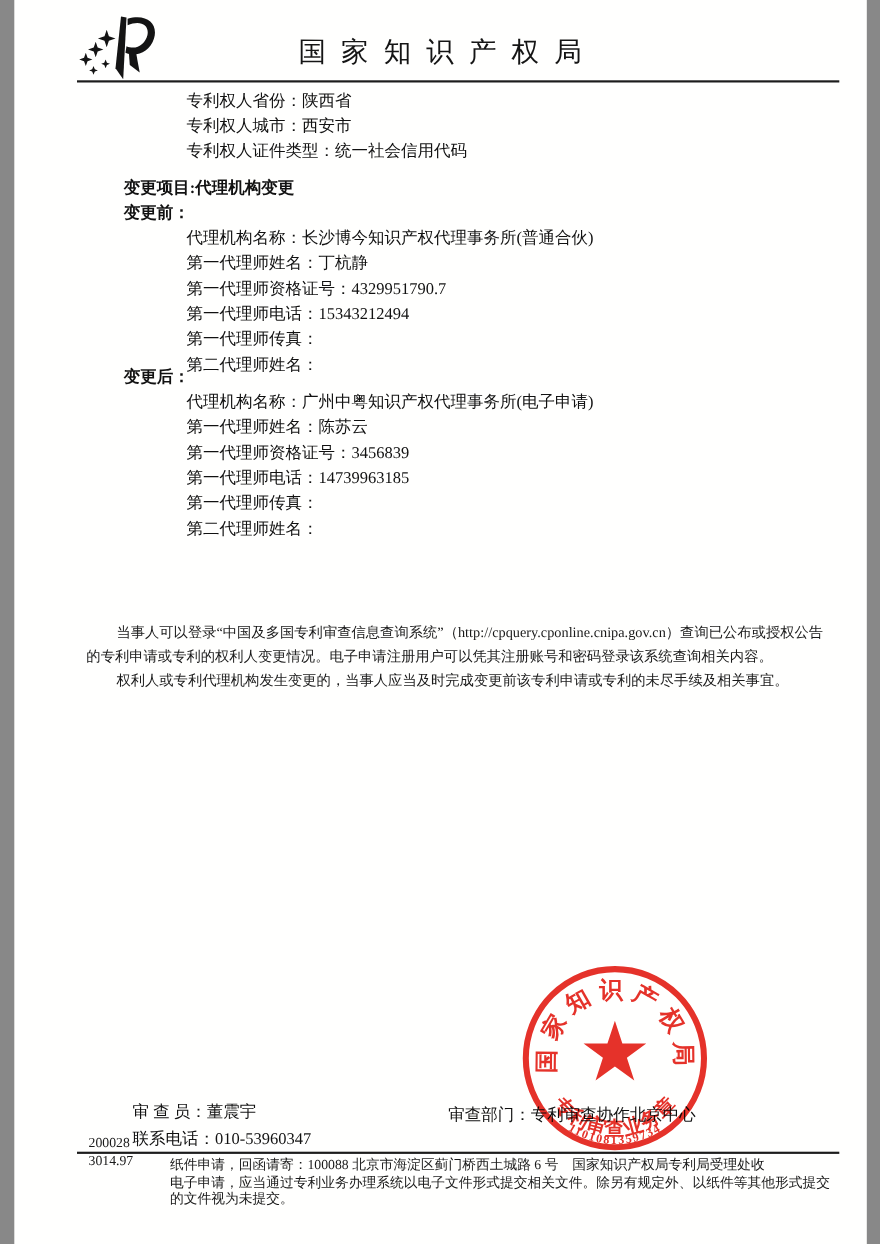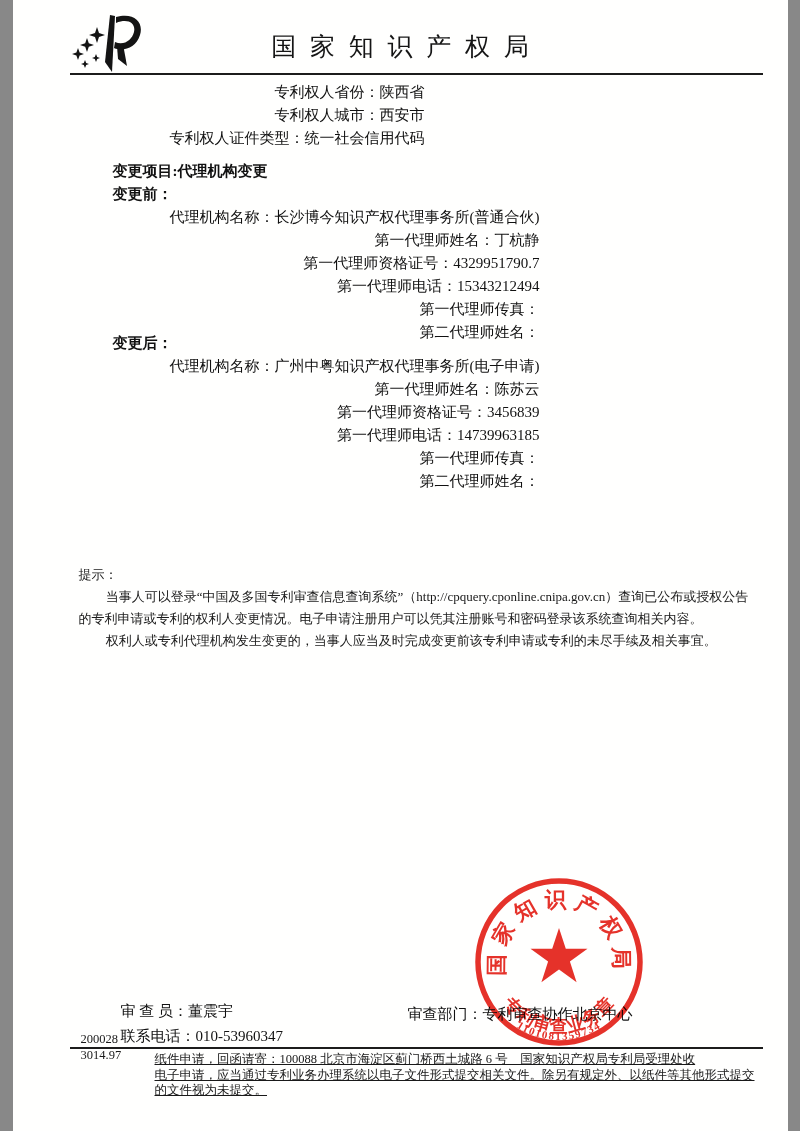--- a/index.html
+++ b/index.html
@@ -15,29 +15,29 @@
   .abs{position:absolute;}
   .title{
     left:0;top:30px;width:100%;
     text-align:center;
     font-size:25px;
     letter-spacing:0.55em;
     text-indent:0.55em;
     color:#151515;
   }
   .rule{height:2px;background:#1c1c1c;}
-  .body-line{font-size:15px;line-height:23px;white-space:nowrap;text-align:right;}
+  .body-line{font-size:15px;line-height:23px;white-space:nowrap;}
   .bold{font-weight:bold;}
   .notes .body-line{line-height:22.5px;}
   .tips{font-size:13px;line-height:22px;color:#191919;}
   .tips p{margin:0;text-indent:2.1em;}
   .tips .tips-head{text-indent:0;}
   .sign{font-size:15px;line-height:25px;white-space:nowrap;margin-top:23px;}
   .footer-small{font-size:12.5px;line-height:15.5px;color:#191919;}
-  .footer-text{width:612px;text-decoration:underline;}
+  .footer-text{width:612px;}
   .seal-svg{mix-blend-mode:multiply;opacity:0.93;}
 </style>
 </head>
 <body>
 
 <div class="page">
 
   <svg class="abs logo-svg" style="left:53px;top:14px;" width="86" height="60" viewBox="0 0 86 60">
     <g fill="#141414">
 
@@ -82,21 +82,20 @@
     <div class="body-line">代理机构名称：广州中粤知识产权代理事务所(电子申请)</div>
     <div class="body-line">第一代理师姓名：陈苏云</div>
     <div class="body-line">第一代理师资格证号：3456839</div>
     <div class="body-line">第一代理师电话：14739963185</div>
     <div class="body-line">第一代理师传真：</div>
     <div class="body-line">第二代理师姓名：</div>
   </div>
 
 
   <div class="abs tips" style="left:66px;top:564px;width:682px;">
-    <p class="tips-head">提示：</p>
     <p>当事人可以登录“中国及多国专利审查信息查询系统”（http://cpquery.cponline.cnipa.gov.cn）查询已公布或授权公告的专利申请或专利的权利人变更情况。电子申请注册用户可以凭其注册账号和密码登录该系统查询相关内容。</p>
     <p>权利人或专利代理机构发生变更的，当事人应当及时完成变更前该专利申请或专利的未尽手续及相关事宜。</p>
   </div>
 
   <div class="abs sign" style="left:108px;top:976px;">
     <div>审 查 员：董震宇</div>
     <div>联系电话：010-53960347</div>
   </div>
   <div class="abs sign" style="left:395px;top:979px;">审查部门：专利审查协作北京中心</div>
 

